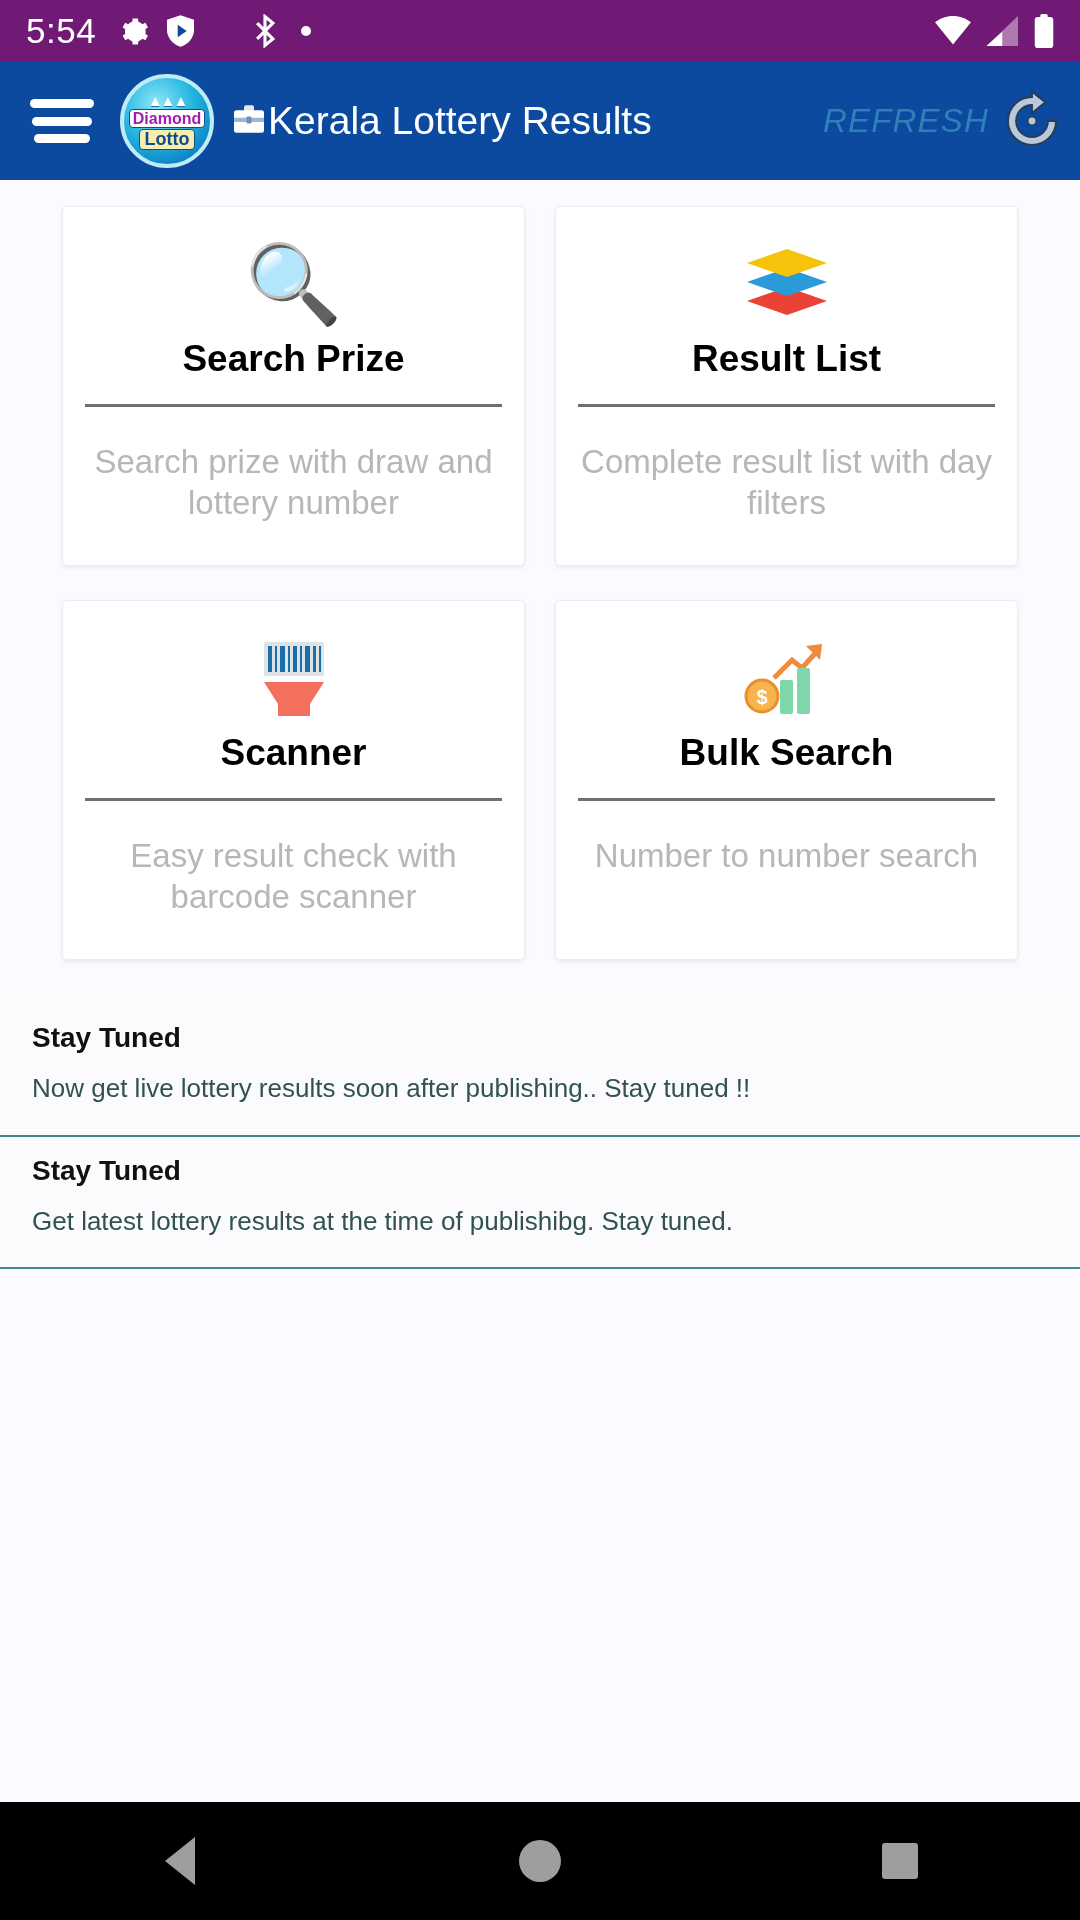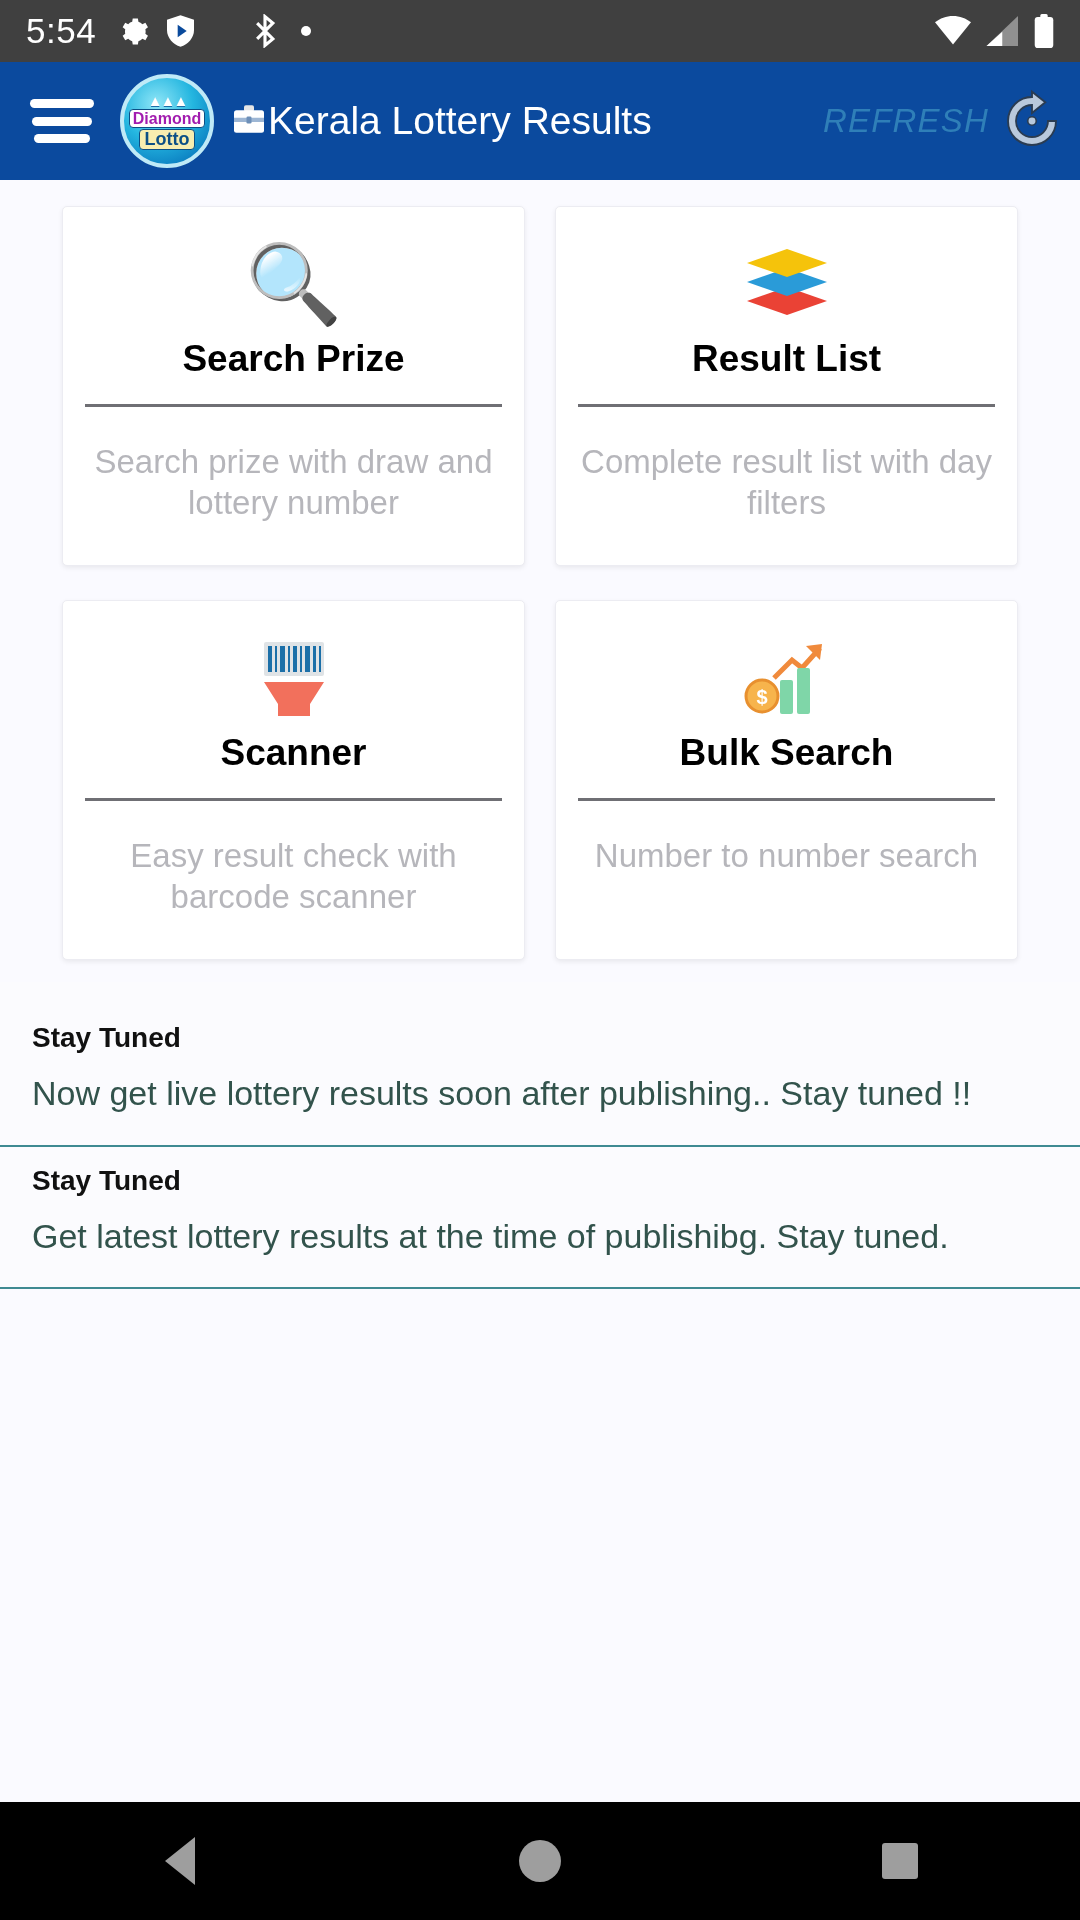--- a/index.html
+++ b/index.html
@@ -6,21 +6,21 @@
   html,body {
     width:1080px; height:1920px;
     font-family:"Liberation Sans", sans-serif;
     background:#ffffff;
     overflow:hidden;
   }
   #screen { position:relative; width:1080px; height:1920px; background:#fafaff; }
 
   
   .statusbar{
-    height:62px; background:#404040; color:#ffffff;
+    height:62px; background:#701a75; color:#ffffff;
     display:flex; align-items:center; padding:0 26px;
     position:relative;
   }
   .sb-time{ font-size:35px; letter-spacing:.5px; font-weight:400; }
   .sb-left-icons{ display:flex; align-items:center; gap:18px; margin-left:22px; }
   .sb-mid-icons{ display:flex; align-items:center; gap:22px; margin-left:58px; }
   .sb-right{ position:absolute; right:26px; top:0; height:62px; display:flex; align-items:center; gap:14px;}
   .sb-ic{ display:inline-flex; align-items:center; justify-content:center; }
 
   
@@ -99,21 +99,21 @@
   }
 
   
   .news-wrap{ margin-top:22px; background:#fbfbfe; padding-top:22px; }
   .news-head{
     text-align:center; color:#10479c; font-size:35px; font-weight:bold;
     padding:12px 0 26px 0;
   }
   .news-item{ padding:18px 32px 30px 32px; border-bottom:2px solid #3f8a92; }
   .news-title{ color:#111111; font-size:28px; font-weight:bold; }
-  .news-body{ color:#32534c; font-size:34px; margin-top:18px; line-height:1.25; }
+  .news-body{ color:#32534c; font-size:26px; margin-top:18px; line-height:1.25; }
 
   
   .navbar{
     position:absolute; left:0; bottom:0; width:1080px; height:118px;
     background:#000000; display:flex; align-items:center; justify-content:space-around;
   }
   .nav-btn{ width:120px; height:118px; display:flex; align-items:center; justify-content:center; cursor:pointer;}
   .nav-back{ width:0;height:0; border-top:24px solid transparent; border-bottom:24px solid transparent;
     border-right:30px solid #9e9e9e; }
   .nav-home{ width:42px; height:42px; border-radius:50%; background:#9e9e9e; }

